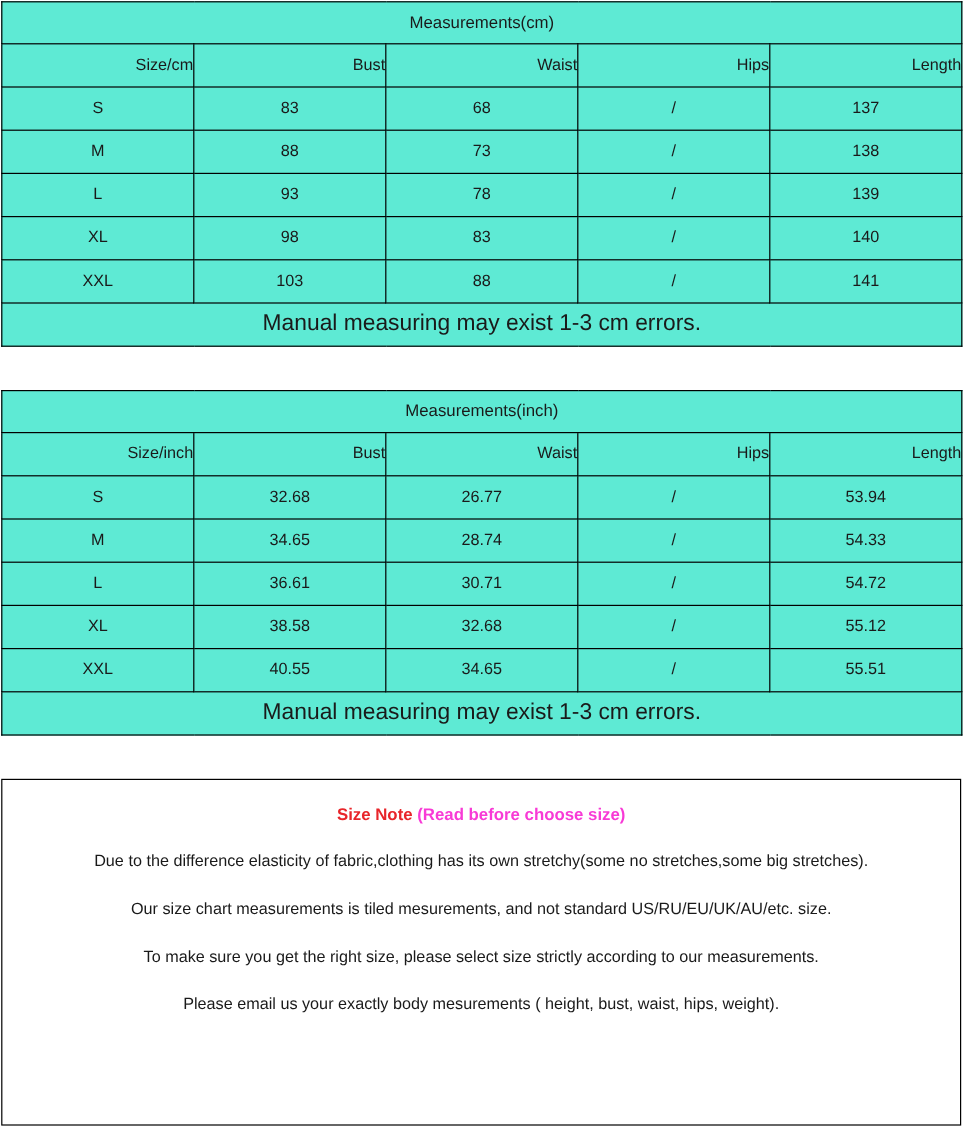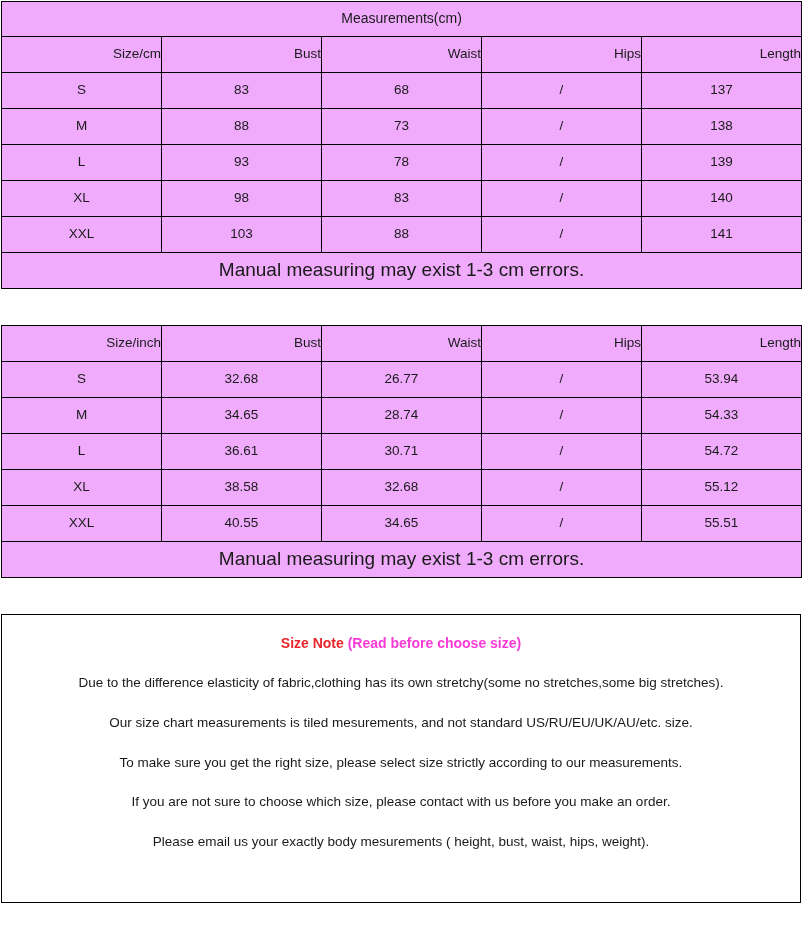--- a/index.html
+++ b/index.html
@@ -21,21 +21,21 @@
     position: relative;
     background: #ffffff;
     padding: 1px 2px 0 1px;
   }
 
   
   .size-table {
     width: 800px;
     border-collapse: collapse;
     table-layout: fixed;
-    background: #f0abfc;
+    background: #5eead4;
   }
   .size-table td {
     border: 1px solid #000000;
     text-align: center;
     vertical-align: middle;
     font-size: 13.5px;
     font-weight: 400;
     color: #1a1a1a;
     padding: 0;
     line-height: 1.1;
@@ -161,20 +161,23 @@
 
   <table class="size-table">
     <colgroup>
       <col class="c-size">
         <col class="c-bust">
         <col class="c-waist">
         <col class="c-hips">
         <col class="c-length">
     </colgroup>
     <tbody>
+      <tr class="row-title">
+        <td colspan="5">Measurements(inch)</td>
+      </tr>
       <tr class="row-head">
         <td>Size/inch</td>
         <td>Bust</td>
         <td>Waist</td>
         <td>Hips</td>
         <td>Length</td>
       </tr>
       <tr class="row-data">
         <td>S</td>
         <td>32.68</td>
@@ -219,19 +222,18 @@
   <div class="gap"></div>
 
   <div class="notes">
     <div class="notes-title">
       <span class="t-red">Size Note</span><span>&nbsp;</span><span class="t-pink">(Read before choose size)</span>
     </div>
     <ul class="notes-list">
       <li class="notes-line">Due to the difference elasticity of fabric,clothing has its own stretchy(some no stretches,some big stretches).</li>
       <li class="notes-line">Our size chart measurements is tiled mesurements, and not standard US/RU/EU/UK/AU/etc. size.</li>
       <li class="notes-line">To make sure you get the right size, please select size strictly according to our measurements.</li>
-      <li class="notes-line">If you are not sure to choose which size, please contact with us before you make an order.</li>
       <li class="notes-line">Please email us your exactly body mesurements ( height, bust, waist, hips, weight).</li>
 
     </ul>
   </div>
 
 </div>
 
 </body></html>

